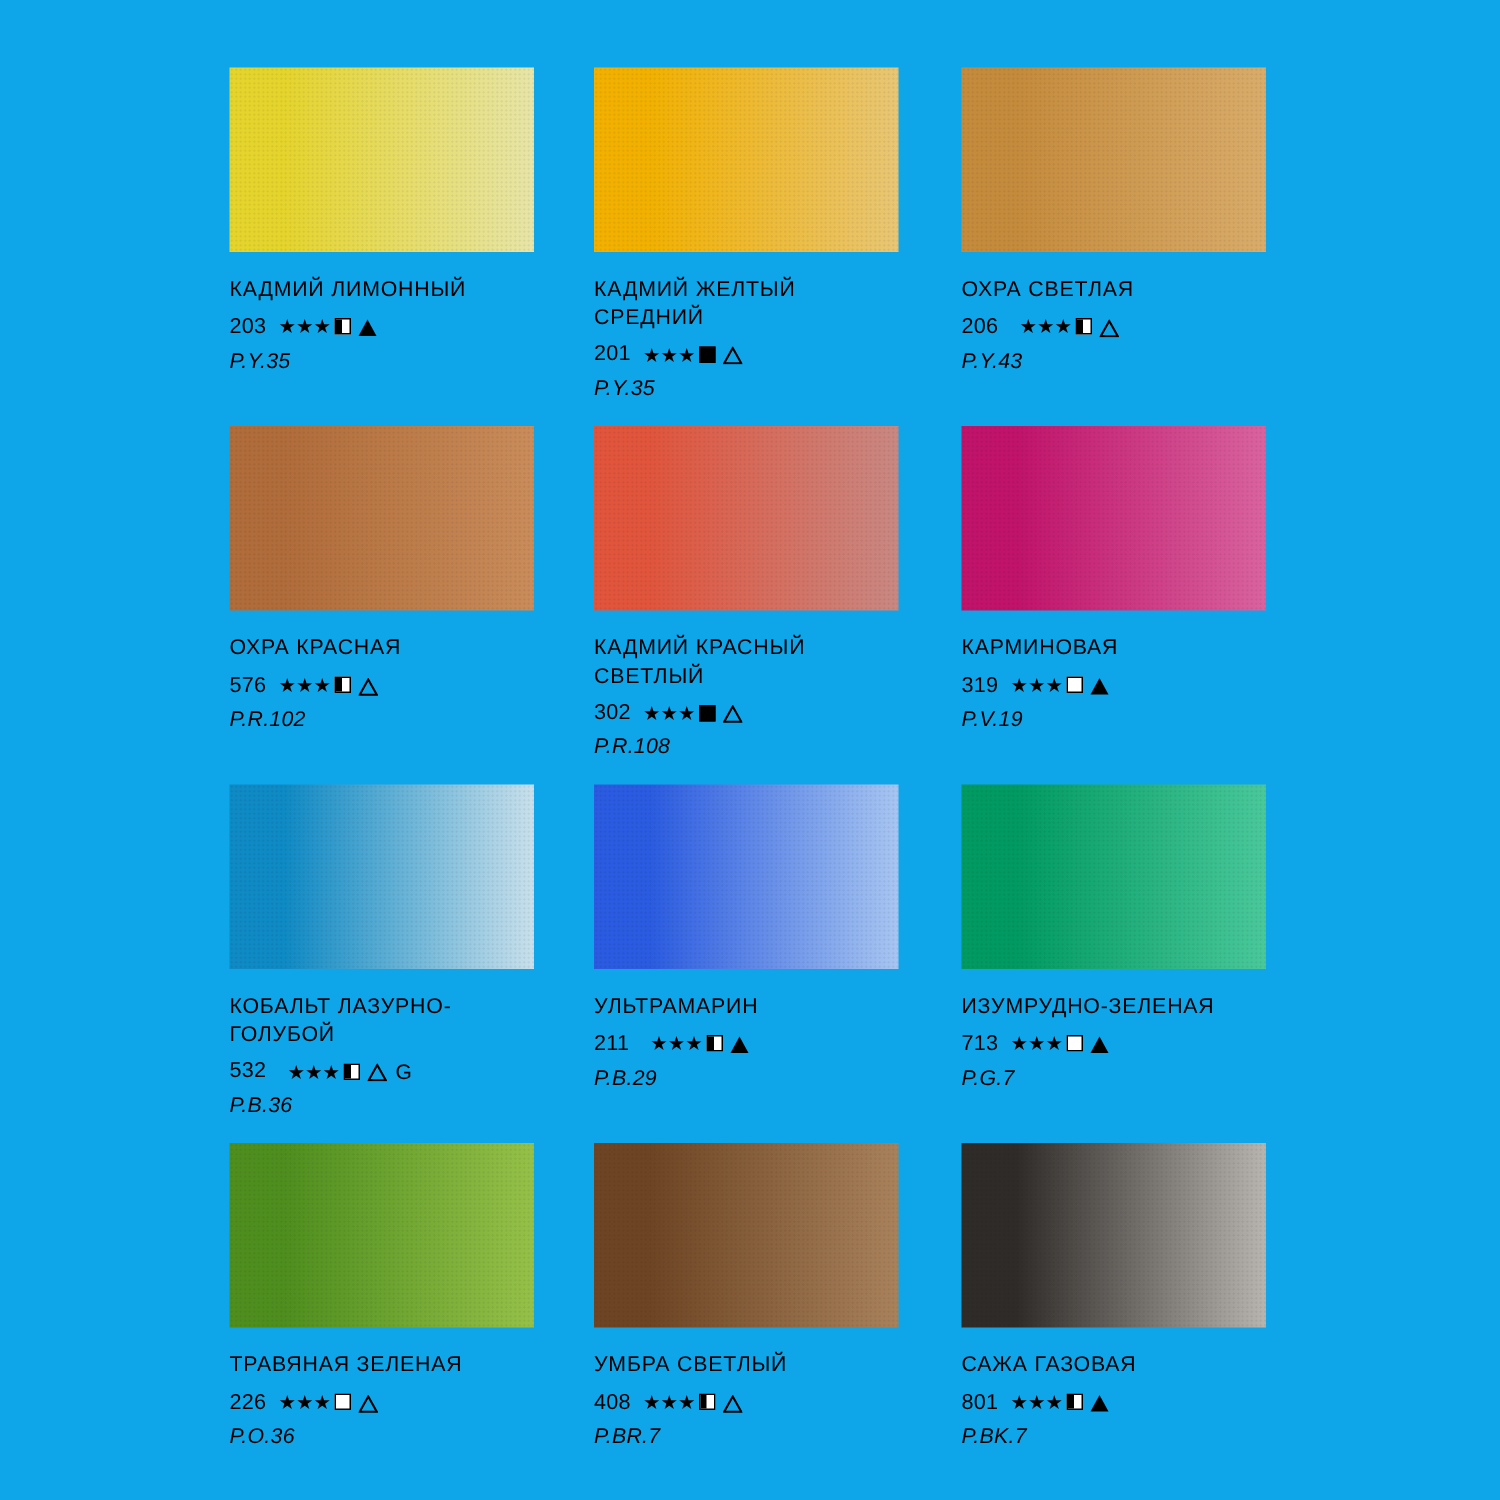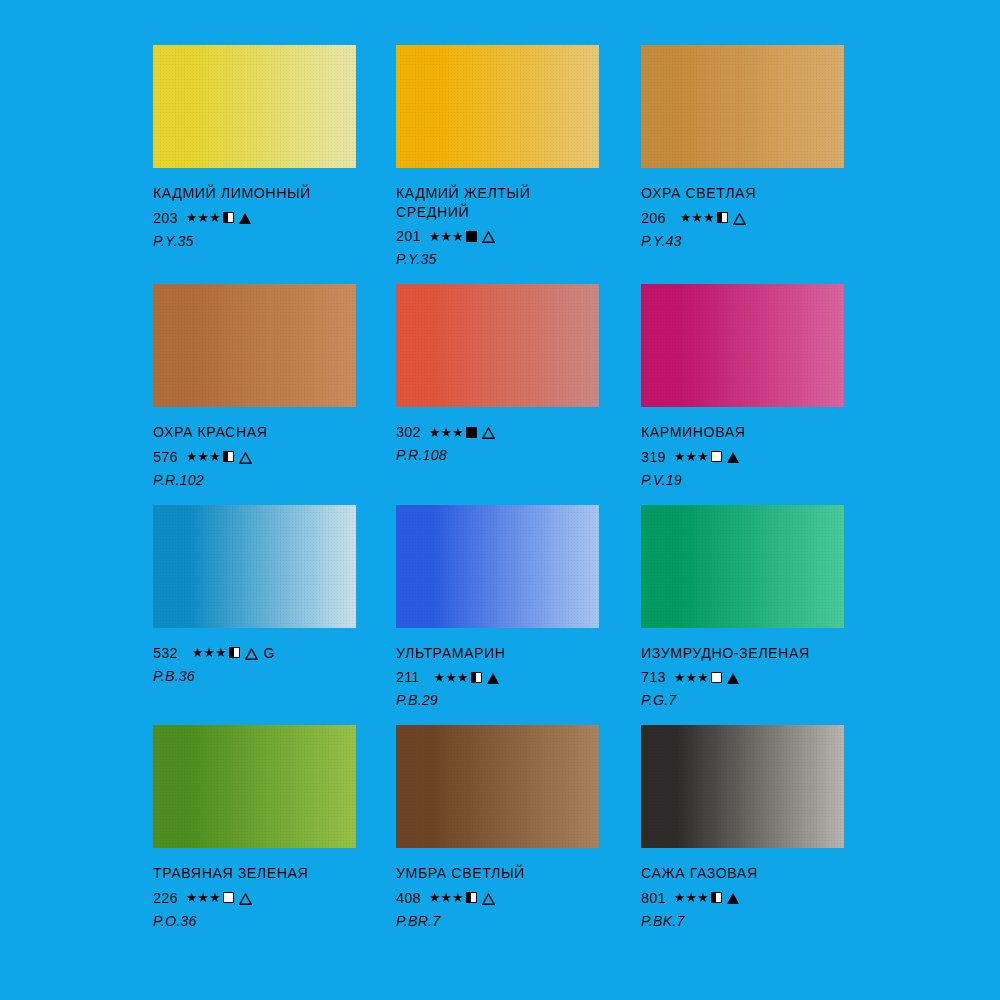--- a/index.html
+++ b/index.html
@@ -227,20 +227,22 @@
           </div>
           <div class="pigment">P.R.102</div>
         </div>
       </div>
       <div class="spacer"></div>
       <div class="cell">
         <div class="swatch" style="background: linear-gradient(90deg, rgb(224, 85, 60) 0%, rgb(224, 85, 60) 18%, rgb(201, 136, 131) 100%);">
           <div class="grain"></div>
         </div>
         <div class="info">
+          <div class="pname">КАДМИЙ КРАСНЫЙ
+СВЕТЛЫЙ</div>
           <div class="codeline">
             <span class="code">302</span>
             <span class="gapA"></span>
             <span class="syms">
               <span class="star">★★★</span>
               <span class="sq full"></span>
               <span class="tri open">
                 <svg width="13" height="12" viewBox="0 0 13 12">
                   <polygon points="6.5,1 12.2,11.2 0.8,11.2" fill="none" stroke="#000" stroke-width="1.4"></polygon>
                 </svg>
@@ -267,20 +269,22 @@
             </span>
           </div>
           <div class="pigment">P.V.19</div>
         </div>
       </div>
       <div class="cell">
         <div class="swatch" style="background: linear-gradient(90deg, rgb(14, 138, 196) 0%, rgb(14, 138, 196) 18%, rgb(201, 224, 236) 100%);">
           <div class="grain"></div>
         </div>
         <div class="info">
+          <div class="pname">КОБАЛЬТ ЛАЗУРНО-
+ГОЛУБОЙ</div>
           <div class="codeline">
             <span class="code">532</span>
             <span class="gapB"></span>
             <span class="syms">
               <span class="star">★★★</span>
               <span class="sq half"></span>
               <span class="tri open">
                 <svg width="13" height="12" viewBox="0 0 13 12">
                   <polygon points="6.5,1 12.2,11.2 0.8,11.2" fill="none" stroke="#000" stroke-width="1.4"></polygon>
                 </svg>

